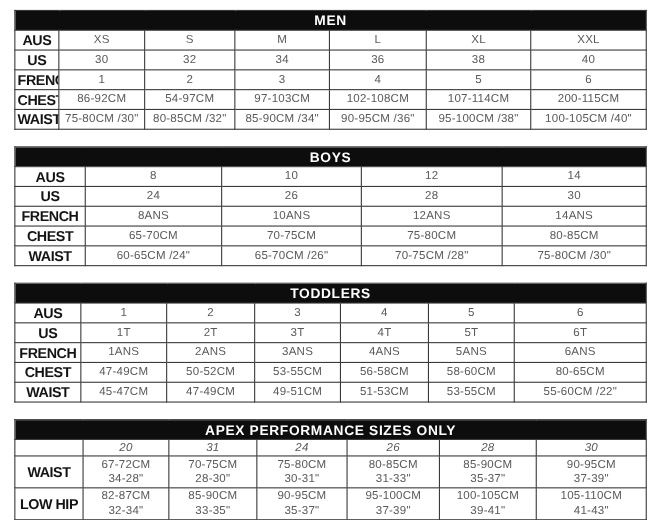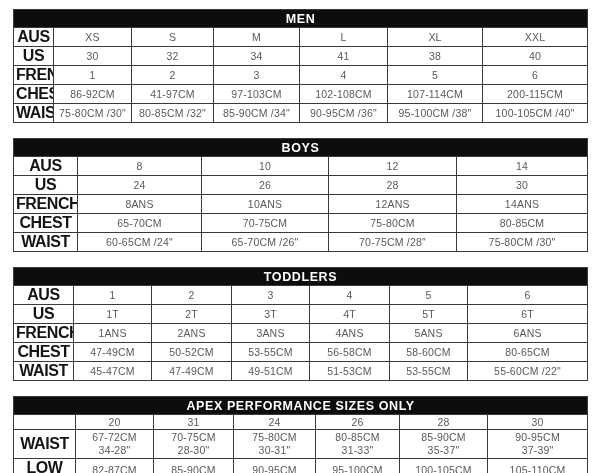--- a/index.html
+++ b/index.html
@@ -30,34 +30,34 @@
     background: #0d0d0d;
     color: #ffffff;
     font-size: 12.5px;
     font-weight: 700;
     letter-spacing: 0.6px;
     height: 17px;
     border-color: #0d0d0d;
   }
   th.row-label {
     color: #141414;
-    font-size: 16px;
+    font-size: 13px;
     font-weight: 700;
     letter-spacing: -0.4px;
     height: 17px;
   }
   td.data-cell {
     color: #59595b;
     font-size: 10.5px;
     letter-spacing: 0.2px;
     white-space: pre-line;
     line-height: 13px;
   }
   
-  section.apex tr.sizes-row th, section.apex tr.sizes-row td { height: 14px; }
+  section.apex tr.sizes-row th, section.apex tr.sizes-row td { height: 14px; font-style: italic; }
   section.apex tr.multi-row td, section.apex tr.multi-row th { height: 28px; }
 </style>
 </head>
 <body>
 
 <div id="sheet">
     <section class="size-table-block">
       <table class="grid">
         <colgroup>
           <col style="width: 40px;">
@@ -81,37 +81,37 @@
             <td class="data-cell">M</td>
             <td class="data-cell">L</td>
             <td class="data-cell">XL</td>
             <td class="data-cell">XXL</td>
           </tr>
           <tr>
             <th class="row-label">US</th>
             <td class="data-cell">30</td>
             <td class="data-cell">32</td>
             <td class="data-cell">34</td>
-            <td class="data-cell">41</td>
+            <td class="data-cell">36</td>
             <td class="data-cell">38</td>
             <td class="data-cell">40</td>
           </tr>
           <tr>
             <th class="row-label">FRENCH</th>
             <td class="data-cell">1</td>
             <td class="data-cell">2</td>
             <td class="data-cell">3</td>
             <td class="data-cell">4</td>
             <td class="data-cell">5</td>
             <td class="data-cell">6</td>
           </tr>
           <tr>
             <th class="row-label">CHEST</th>
             <td class="data-cell">86-92CM</td>
-            <td class="data-cell">41-97CM</td>
+            <td class="data-cell">54-97CM</td>
             <td class="data-cell">97-103CM</td>
             <td class="data-cell">102-108CM</td>
             <td class="data-cell">107-114CM</td>
             <td class="data-cell">200-115CM</td>
           </tr>
           <tr>
             <th class="row-label">WAIST</th>
             <td class="data-cell">75-80CM /30"</td>
             <td class="data-cell">80-85CM /32"</td>
             <td class="data-cell">85-90CM /34"</td>

